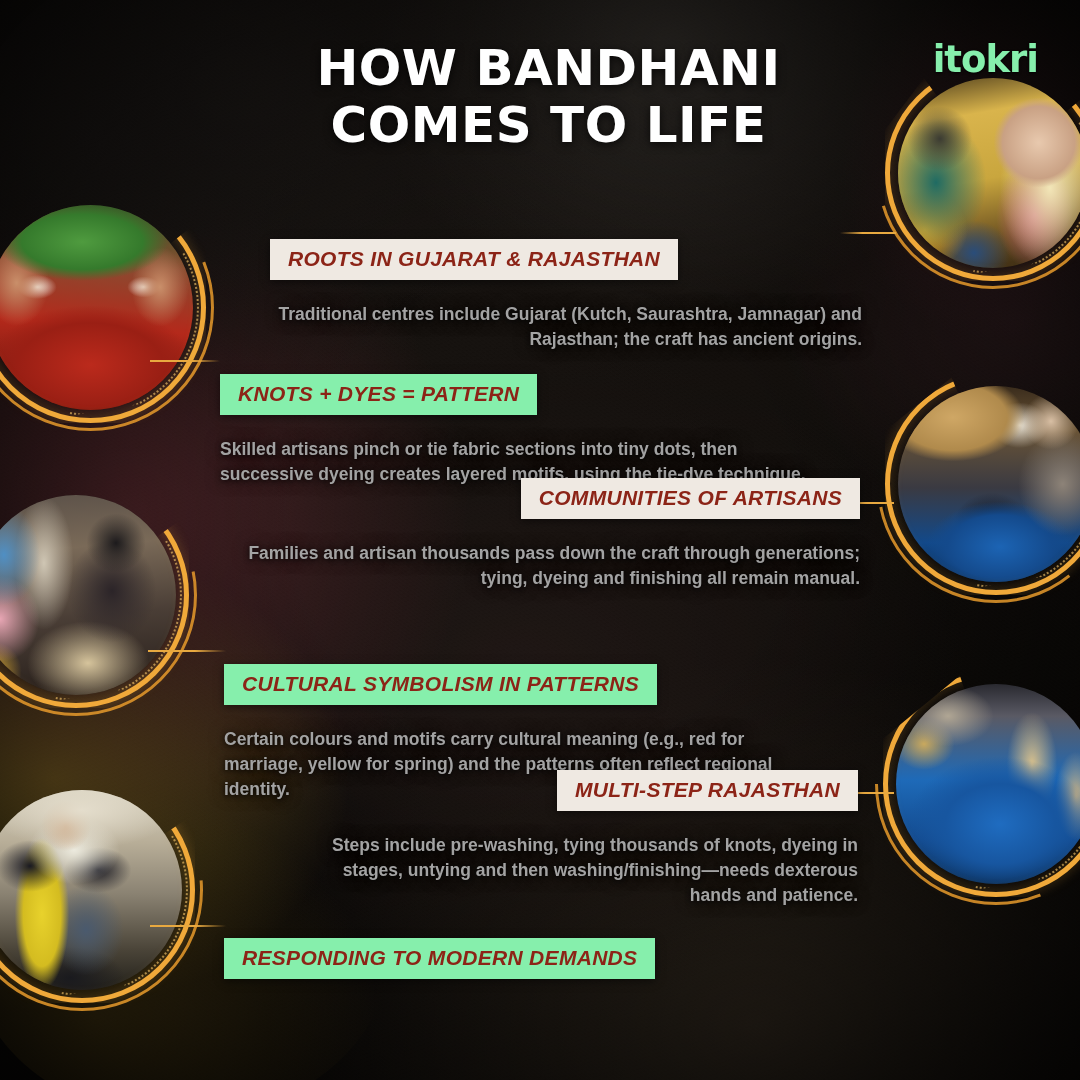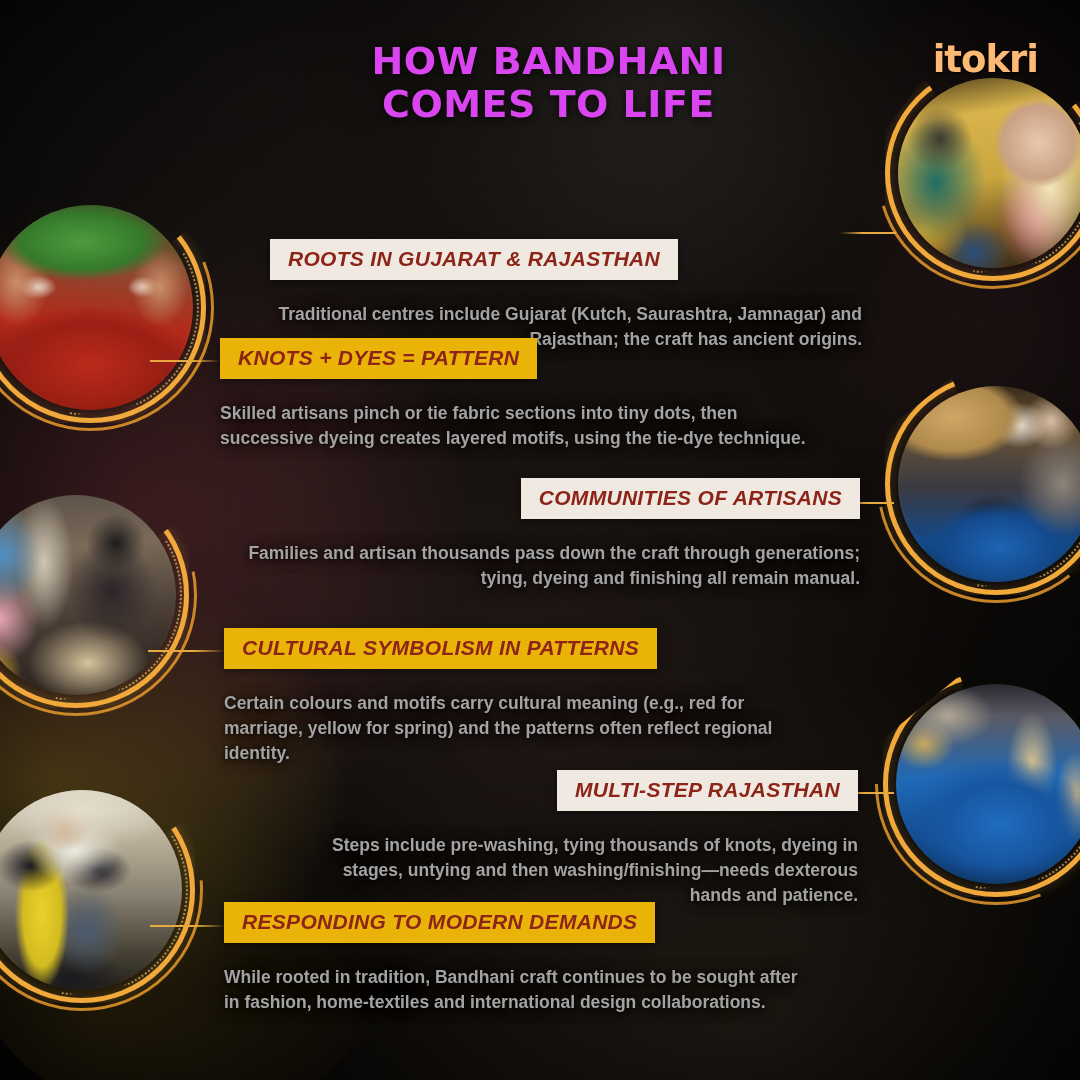--- a/index.html
+++ b/index.html
@@ -49,51 +49,51 @@
     position:absolute; inset:0; opacity:.13;
     background-image:
       repeating-linear-gradient(37deg, rgba(255,255,255,.05) 0 1px, rgba(0,0,0,0) 1px 3px),
       repeating-linear-gradient(-21deg, rgba(0,0,0,.06) 0 1px, rgba(0,0,0,0) 1px 4px);
   }
 
   
   #logo {
     position:absolute; right:42px; top:38px; z-index:40;
     font-size:37px; font-weight:bold; letter-spacing:-1px;
-    color:#fdba74; font-family:"DejaVu Sans", sans-serif;
+    color:#86efac; font-family:"DejaVu Sans", sans-serif;
     text-shadow:0 1px 3px rgba(0,0,0,.8);
   }
 
   
   #title {
     position:absolute; top:40px; left:17px; right:0; z-index:30;
     text-align:center;
-    color:#d946ef;
-    font-size:38px; line-height:1.14; font-weight:bold;
+    color:#ffffff;
+    font-size:50px; line-height:1.14; font-weight:bold;
     letter-spacing:.5px;
     text-shadow:0 2px 10px rgba(0,0,0,.75);
     font-family:"DejaVu Sans", sans-serif;
   }
   #title .l2 { display:block; }
 
   
   .block { position:absolute; z-index:25; }
 
   .pill {
     display:inline-block;
     font-style:italic; font-weight:bold;
     color:#8c2417;
     font-size:21px; letter-spacing:.3px;
     padding:8px 18px 9px 18px;
     white-space:nowrap;
     box-shadow:0 2px 8px rgba(0,0,0,.5);
     font-family:"Liberation Sans", sans-serif;
   }
   .pill.cream { background:#efe9e2; }
-  .pill.amber { background:#eab308; }
+  .pill.amber { background:#86efac;margin-top:36px; }
 
   .body-txt {
     color:#a3a3a3;
     font-size:17.5px; font-weight:bold; line-height:1.42;
     text-shadow:0 1px 5px rgba(0,0,0,.85), 0 0 16px rgba(0,0,0,.6);
     font-family:"Liberation Sans", sans-serif;
   }
   .al-r { text-align:right; }
   .al-l { text-align:left; }
 
@@ -321,14 +321,13 @@
   <div style="text-align:right;">
     <span class="pill cream">MULTI-STEP RAJASTHAN</span>
   </div>
   <div class="body-txt al-r" style="margin-top:22px;">Steps include pre-washing, tying thousands of knots, dyeing in stages, untying and then washing/finishing—needs dexterous hands and patience.</div>
 </div>
 
 <div class="block" style="left:224px; top:902px; width:580px;">
   <div style="text-align:left;">
     <span class="pill amber">RESPONDING TO MODERN DEMANDS</span>
   </div>
-  <div class="body-txt al-l" style="margin-top:22px;">While rooted in tradition, Bandhani craft continues to be sought after in fashion, home-textiles and international design collaborations.</div>
 </div>
 
 </body></html>

